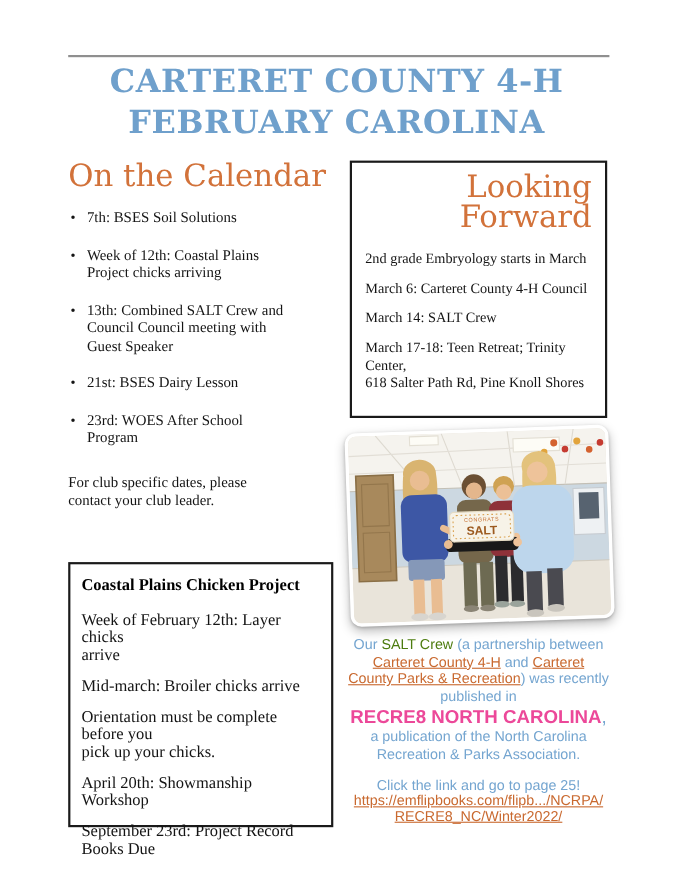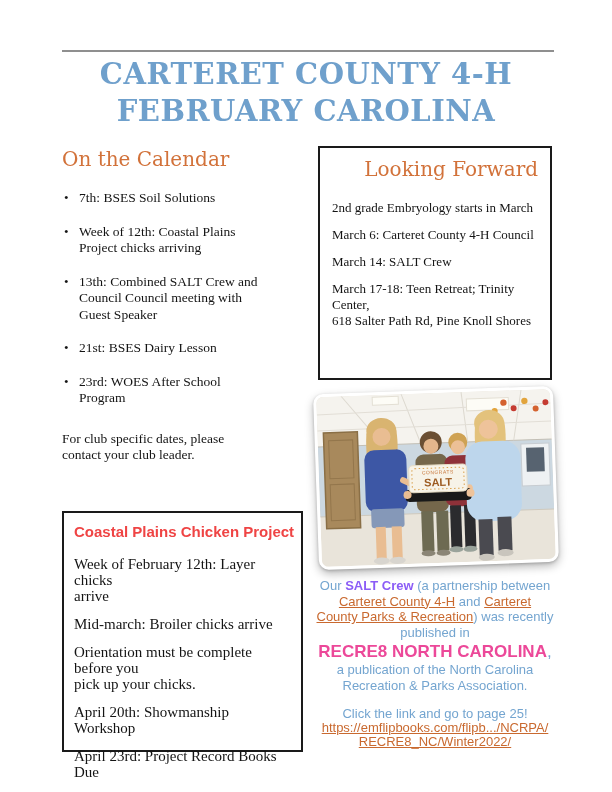--- a/index.html
+++ b/index.html
@@ -5,21 +5,21 @@
   html,body{margin:0;padding:0;background:#ffffff;}
   .page{position:relative;width:612px;height:792px;background:#ffffff;overflow:hidden;
         font-family:"Liberation Serif",serif;color:#141414;}
 
   .top-rule{position:absolute;left:62px;top:50px;width:492px;height:2px;background:#8f8f8f;}
 
   .title{position:absolute;left:0;top:56px;width:612px;text-align:center;
          font-family:"DejaVu Serif",serif;font-weight:bold;font-size:29px;line-height:37px;
          color:#6fa0cc;letter-spacing:0.5px;}
 
-  .section-heading{font-family:"DejaVu Serif",serif;font-weight:normal;font-size:20px;
+  .section-heading{font-family:"DejaVu Serif",serif;font-weight:normal;font-size:28px;
          color:#d2723a;margin:0 0 17px 0;line-height:27px;}
 
   
   .left-col{position:absolute;left:62px;top:146px;width:243px;}
   .calendar-list{list-style:none;margin:0;padding:0;}
   .calendar-list li{position:relative;padding-left:17px;margin:0 0 17px 0;
          font-size:13.5px;line-height:16.5px;white-space:pre-line;}
   .calendar-list li::before{content:"\2022";position:absolute;left:2px;top:0;font-size:13px;}
   .footnote{margin-top:24px;font-size:13.5px;line-height:16.5px;white-space:pre-line;}
 
@@ -34,29 +34,29 @@
   
   .photo-frame{position:absolute;left:316px;top:390px;width:240px;height:176px;
          background:#ffffff;border-radius:10px;padding:3px;box-sizing:border-box;
          transform:rotate(-2deg);
          box-shadow:0 4px 10px rgba(0,0,0,0.28),0 1px 3px rgba(0,0,0,0.2);}
   .photo-frame svg{display:block;width:100%;height:100%;border-radius:7px;}
 
   
   .chicken-box{position:absolute;left:62px;top:511px;width:241px;height:241px;
          border:2px solid #1a1a1a;box-sizing:border-box;padding:10px 10px;}
-  .chicken-heading{font-family:Liberation Sans, sans-serif;font-size:15px;color:#ef4444;
+  .chicken-heading{font-family:Liberation Serif, serif;font-size:15px;color:#000000;
          margin:0 0 15px 0;white-space:nowrap;line-height:18px;}
   .chicken-item{font-size:15px;line-height:16px;margin:0 0 12px 0;white-space:pre-line;}
 
   
   .salt-para{position:absolute;left:306px;top:578px;width:258px;text-align:center;
          font-family:"Liberation Sans",sans-serif;font-size:13px;line-height:15.5px;}
   .seg-plain{color:#74a5d0;}
-  .seg-bold{color:#8b5cf6;font-weight:bold;}
+  .seg-bold{color:#4d7c0f;font-weight:normal;}
   .seg-link{color:#c9692f;text-decoration:underline;}
   .seg-strong{color:#ec4899;font-weight:bold;}
   .recre8-line{font-size:17px;line-height:20px;margin-top:2px;}
   .tail-line{color:#74a5d0;}
 
   .click-para{position:absolute;left:306px;top:706px;width:258px;text-align:center;
          font-family:"Liberation Sans",sans-serif;font-size:13px;line-height:15px;color:#74a5d0;}
   .url-line{color:#c9692f;text-decoration:underline;line-height:14px;cursor:pointer;}
 </style>
 </head>
@@ -177,21 +177,21 @@
   </div>
 
   <div class="chicken-box">
     <h2 class="chicken-heading">Coastal Plains Chicken Project</h2>
     <p class="chicken-item">Week of February 12th: Layer chicks
 arrive</p>
     <p class="chicken-item">Mid-march: Broiler chicks arrive</p>
     <p class="chicken-item">Orientation must be complete before you
 pick up your chicks.</p>
     <p class="chicken-item">April 20th: Showmanship Workshop</p>
-    <p class="chicken-item">April 23rd: Project Record Books Due</p>
+    <p class="chicken-item">September 23rd: Project Record Books Due</p>
     <p class="chicken-item">May 9th: Coastal Plains Chicken Show</p>
   </div>
 
   <div class="salt-para">
     <div><span class="seg-plain">Our </span><span class="seg-bold">SALT Crew</span><span class="seg-plain"> (a partnership between</span></div>
     <div><span class="seg-link">Carteret County 4-H</span><span class="seg-plain"> and </span><span class="seg-link">Carteret</span></div>
     <div><span class="seg-link">County Parks &amp; Recreation</span><span class="seg-plain">) was recently</span></div>
     <div><span class="seg-plain">published in</span></div>
     <div class="recre8-line"><span class="seg-strong">RECRE8 NORTH CAROLINA</span><span class="seg-plain">,</span></div>
     <div class="tail-line">a publication of the North Carolina</div>

